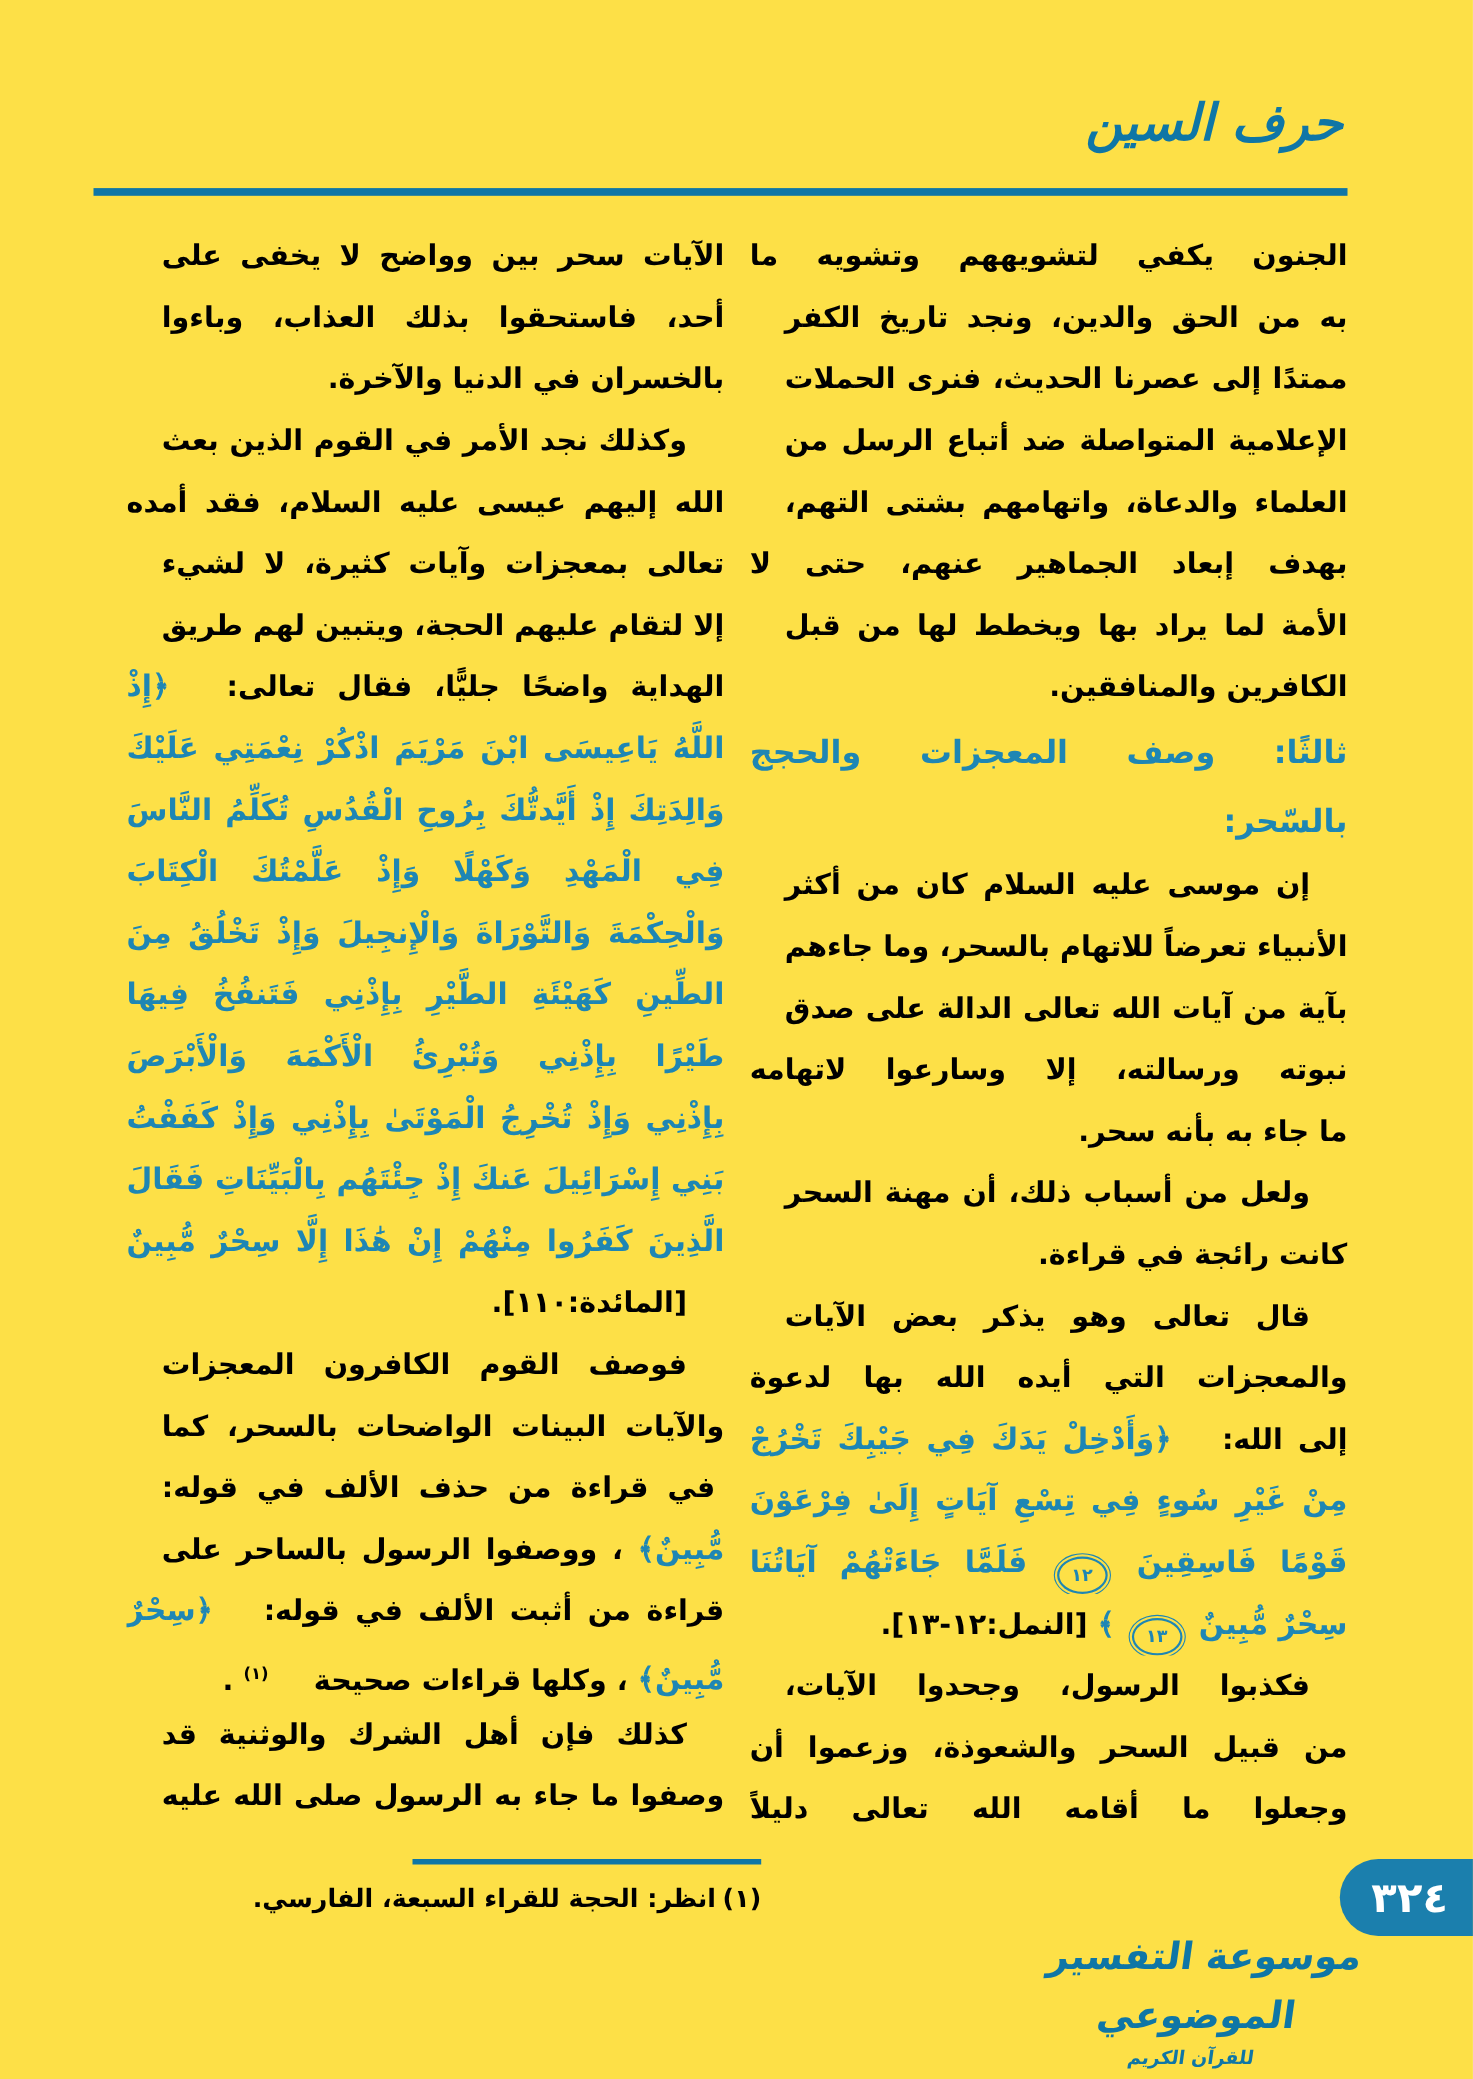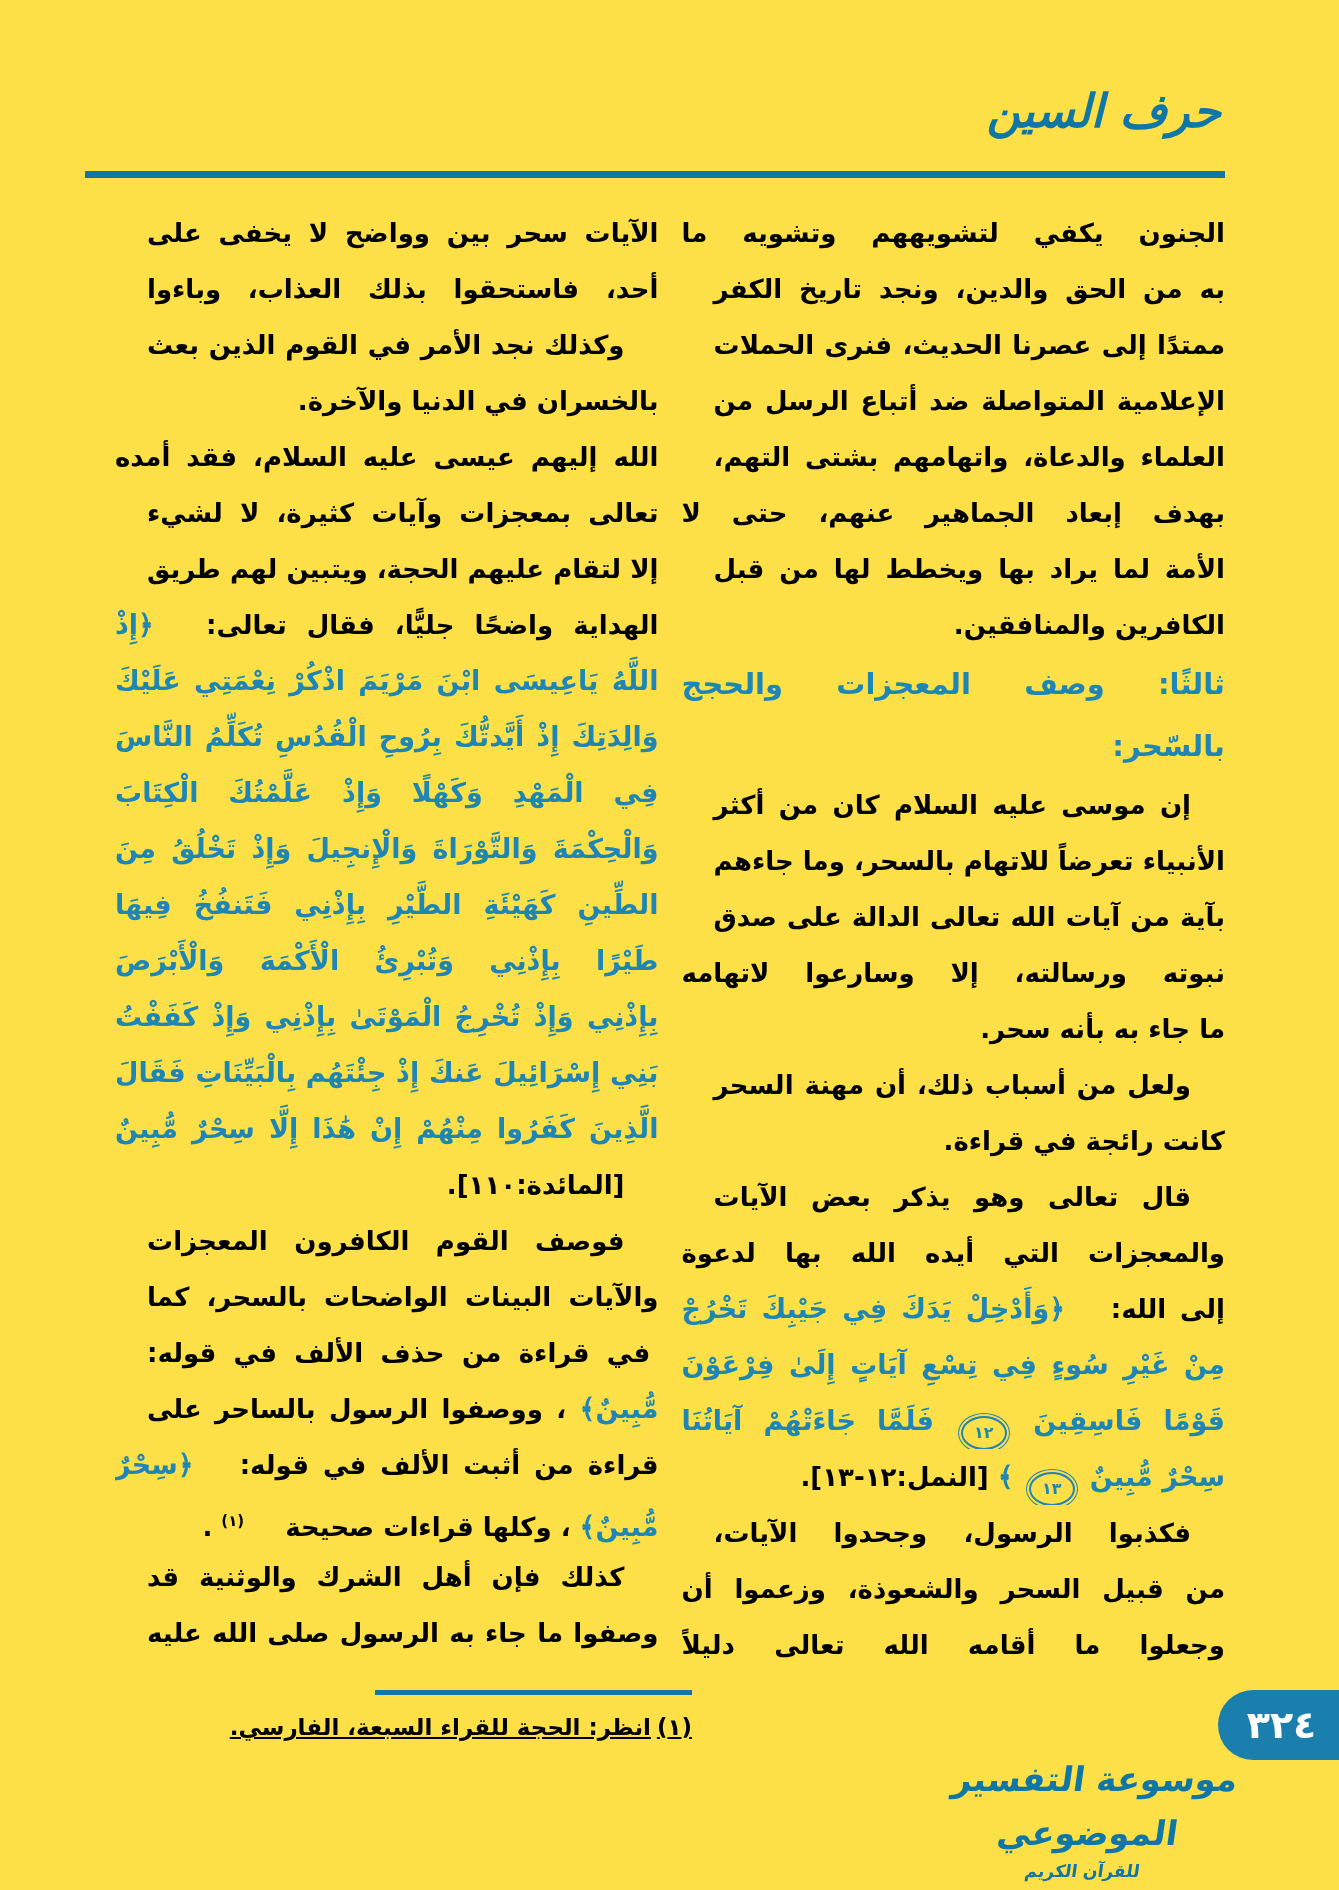--- a/index.html
+++ b/index.html
@@ -51,21 +51,21 @@
     vertical-align:-8px;margin:0 6px;
   }
   .pt-a > span{display:block;}
   .footnote-sep{
     position:absolute;top:1690px;left:375px;width:317px;height:5px;
     background:var(--accent);
   }
   .footnote{
     position:absolute;top:1714px;left:115px;width:577px;
     direction:rtl;
-    font-size:23px;font-weight:700;color:var(--ink);text-decoration:underline;
+    font-size:23px;font-weight:700;color:var(--ink);
   }
   .footnote span{margin-left:6px;}
   .logo{
     position:absolute;top:1752px;left:940px;width:300px;
     text-align:center;color:var(--accent);
     transform:skewX(-8deg);
   }
   .logo-line1{font-size:34px;font-weight:700;letter-spacing:-2px;line-height:1.6;}
   .logo-line2{font-size:17px;font-weight:700;letter-spacing:0;}
   .badge{
@@ -114,22 +114,22 @@
         <div class="row st"><span class="pt-q">سِحْرٌ مُّبِينٌ</span> <span class="pt-a">
             <span>١٣</span>
           </span> <span class="pt-q">﴾</span> <span class="pt-n"> [النمل:١٢-١٣].</span> </div>
         <div class="row j ind"><span class="pt-n">فكذبوا الرسول، وجحدوا الآيات،</span> </div>
         <div class="row j"><span class="pt-n">من قبيل السحر والشعوذة، وزعموا أن هذه</span> </div>
         <div class="row j"><span class="pt-n">وجعلوا ما أقامه الله تعالى دليلاً لهدايتهم،</span> </div>
       </div>
     <div class="col">
         <div class="row j"><span class="pt-n">الآيات سحر بين وواضح لا يخفى على</span> </div>
         <div class="row j"><span class="pt-n">أحد، فاستحقوا بذلك العذاب، وباءوا</span> </div>
+        <div class="row st"><span class="pt-n">بالخسران في الدنيا والآخرة.</span> </div>
         <div class="row j ind"><span class="pt-n">وكذلك نجد الأمر في القوم الذين بعث</span> </div>
-        <div class="row st"><span class="pt-n">بالخسران في الدنيا والآخرة.</span> </div>
         <div class="row j"><span class="pt-n">الله إليهم عيسى عليه السلام، فقد أمده الله</span> </div>
         <div class="row j"><span class="pt-n">تعالى بمعجزات وآيات كثيرة، لا لشيء</span> </div>
         <div class="row j"><span class="pt-n">إلا لتقام عليهم الحجة، ويتبين لهم طريق</span> </div>
         <div class="row j"><span class="pt-n">الهداية واضحًا جليًّا، فقال تعالى: </span> <span class="pt-q">﴿إِذْ قَالَ</span> </div>
         <div class="row j"><span class="pt-q">اللَّهُ يَاعِيسَى ابْنَ مَرْيَمَ اذْكُرْ نِعْمَتِي عَلَيْكَ وَعَلَىٰ</span> </div>
         <div class="row j"><span class="pt-q">وَالِدَتِكَ إِذْ أَيَّدتُّكَ بِرُوحِ الْقُدُسِ تُكَلِّمُ النَّاسَ</span> </div>
         <div class="row j"><span class="pt-q">فِي الْمَهْدِ وَكَهْلًا وَإِذْ عَلَّمْتُكَ الْكِتَابَ</span> </div>
         <div class="row j"><span class="pt-q">وَالْحِكْمَةَ وَالتَّوْرَاةَ وَالْإِنجِيلَ وَإِذْ تَخْلُقُ مِنَ</span> </div>
         <div class="row j"><span class="pt-q">الطِّينِ كَهَيْئَةِ الطَّيْرِ بِإِذْنِي فَتَنفُخُ فِيهَا فَتَكُونُ</span> </div>
         <div class="row j"><span class="pt-q">طَيْرًا بِإِذْنِي وَتُبْرِئُ الْأَكْمَهَ وَالْأَبْرَصَ</span> </div>

